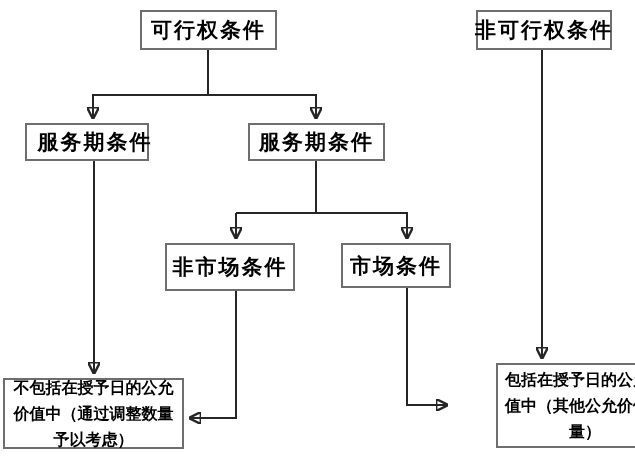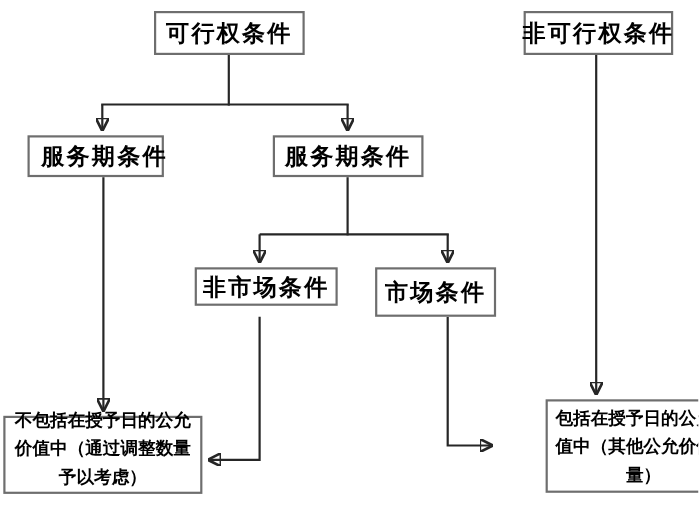--- a/index.html
+++ b/index.html
@@ -51,23 +51,23 @@
     padding: 0 2px;
   }
   .node--big .label {
     word-break: break-all;
   }
   
   #node-vesting      { left: 140px; top: 10px;  width: 137px; height: 40px; }
   #node-non-vesting  { left: 476px; top: 10px;  width: 136px; height: 40px; }
   #node-service      { left: 25px;  top: 123px; width: 124px; height: 38px; padding-left: 16px; }
   #node-performance  { left: 248px; top: 123px; width: 137px; height: 38px; }
-  #node-non-market   { left: 165px; top: 243px; width: 130px; height: 35px; margin-left: 12px; }
+  #node-non-market   { left: 165px; top: 243px; width: 130px; height: 48px; }
   #node-market       { left: 341px; top: 243px; width: 110px; height: 45px; }
-  #node-excluded     { left: 3px;   top: 378px; width: 181px; height: 71px; align-items: flex-end; }
+  #node-excluded     { left: 3px;   top: 378px; width: 181px; height: 71px; }
   #node-included     { left: 452px; top: 363px; width: 178px; height: 85px; margin-left: 44px; }
 </style>
 </head>
 <body>
 
 <div id="canvas">
 
   <svg id="connectors" viewBox="0 0 635 467" xmlns="http://www.w3.org/2000/svg" aria-hidden="true">
     <defs>
       <marker id="arrow" viewBox="0 0 10 10" refX="9" refY="5" markerWidth="6" markerHeight="6" orient="auto">

